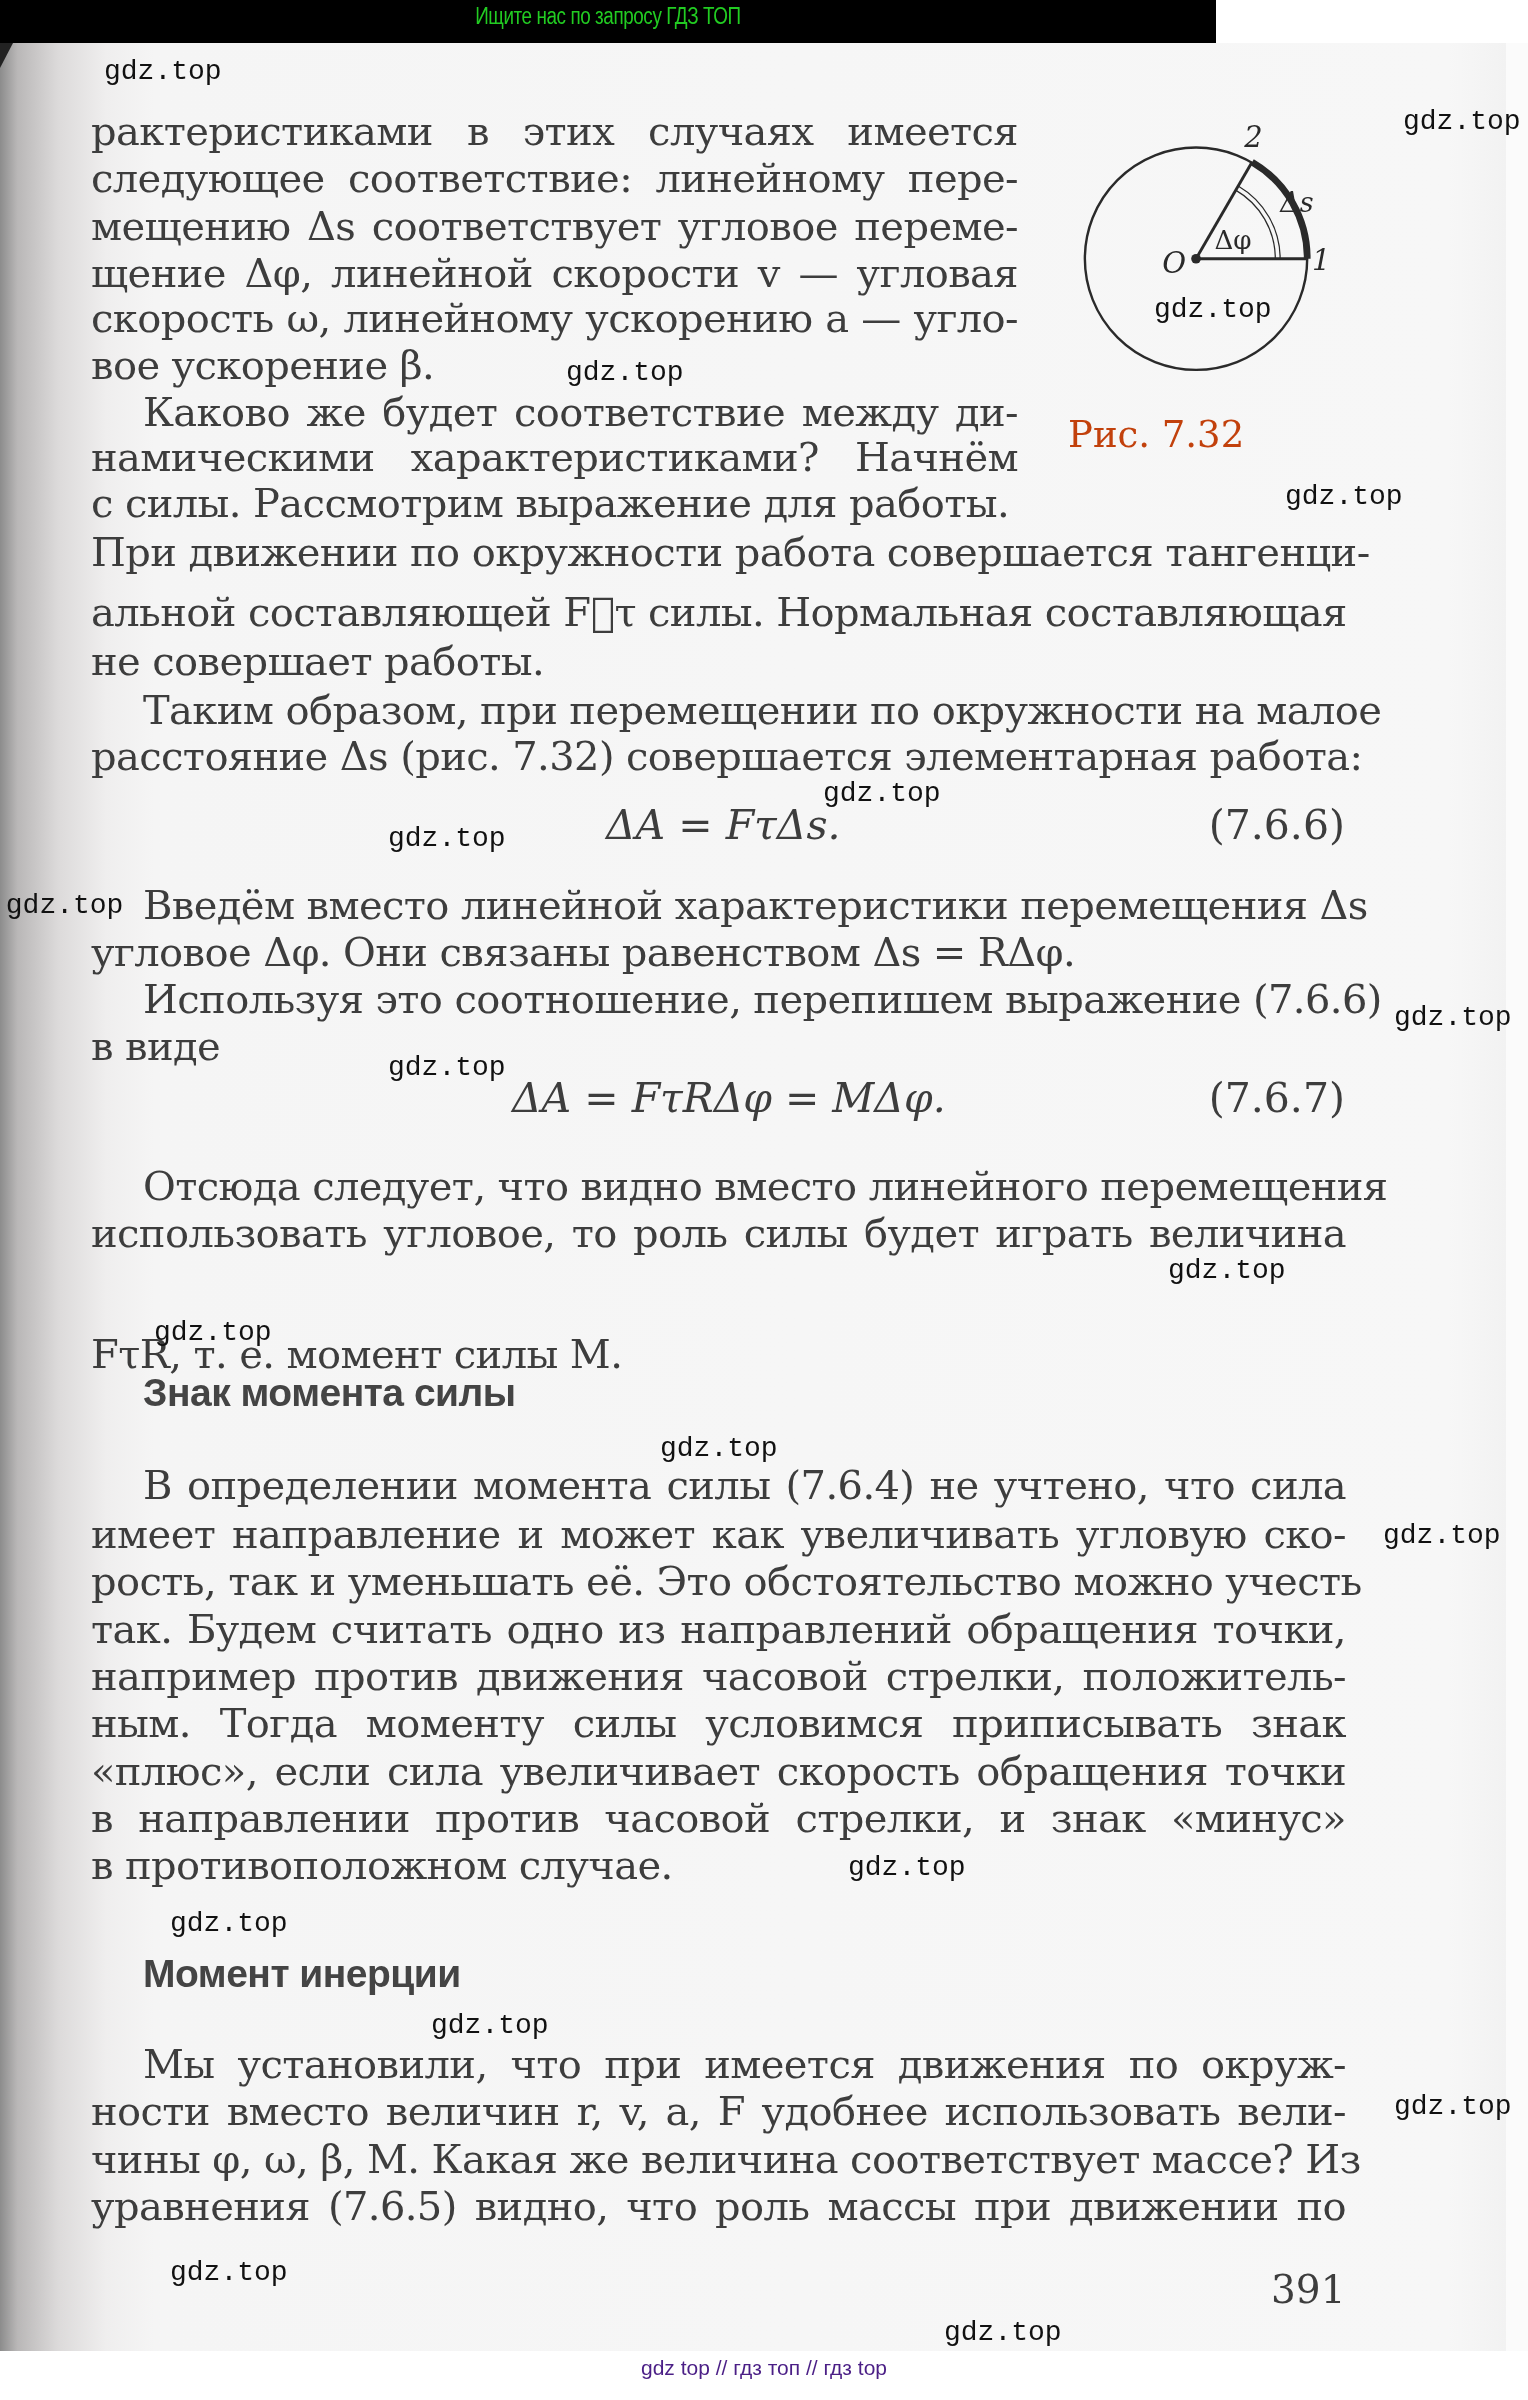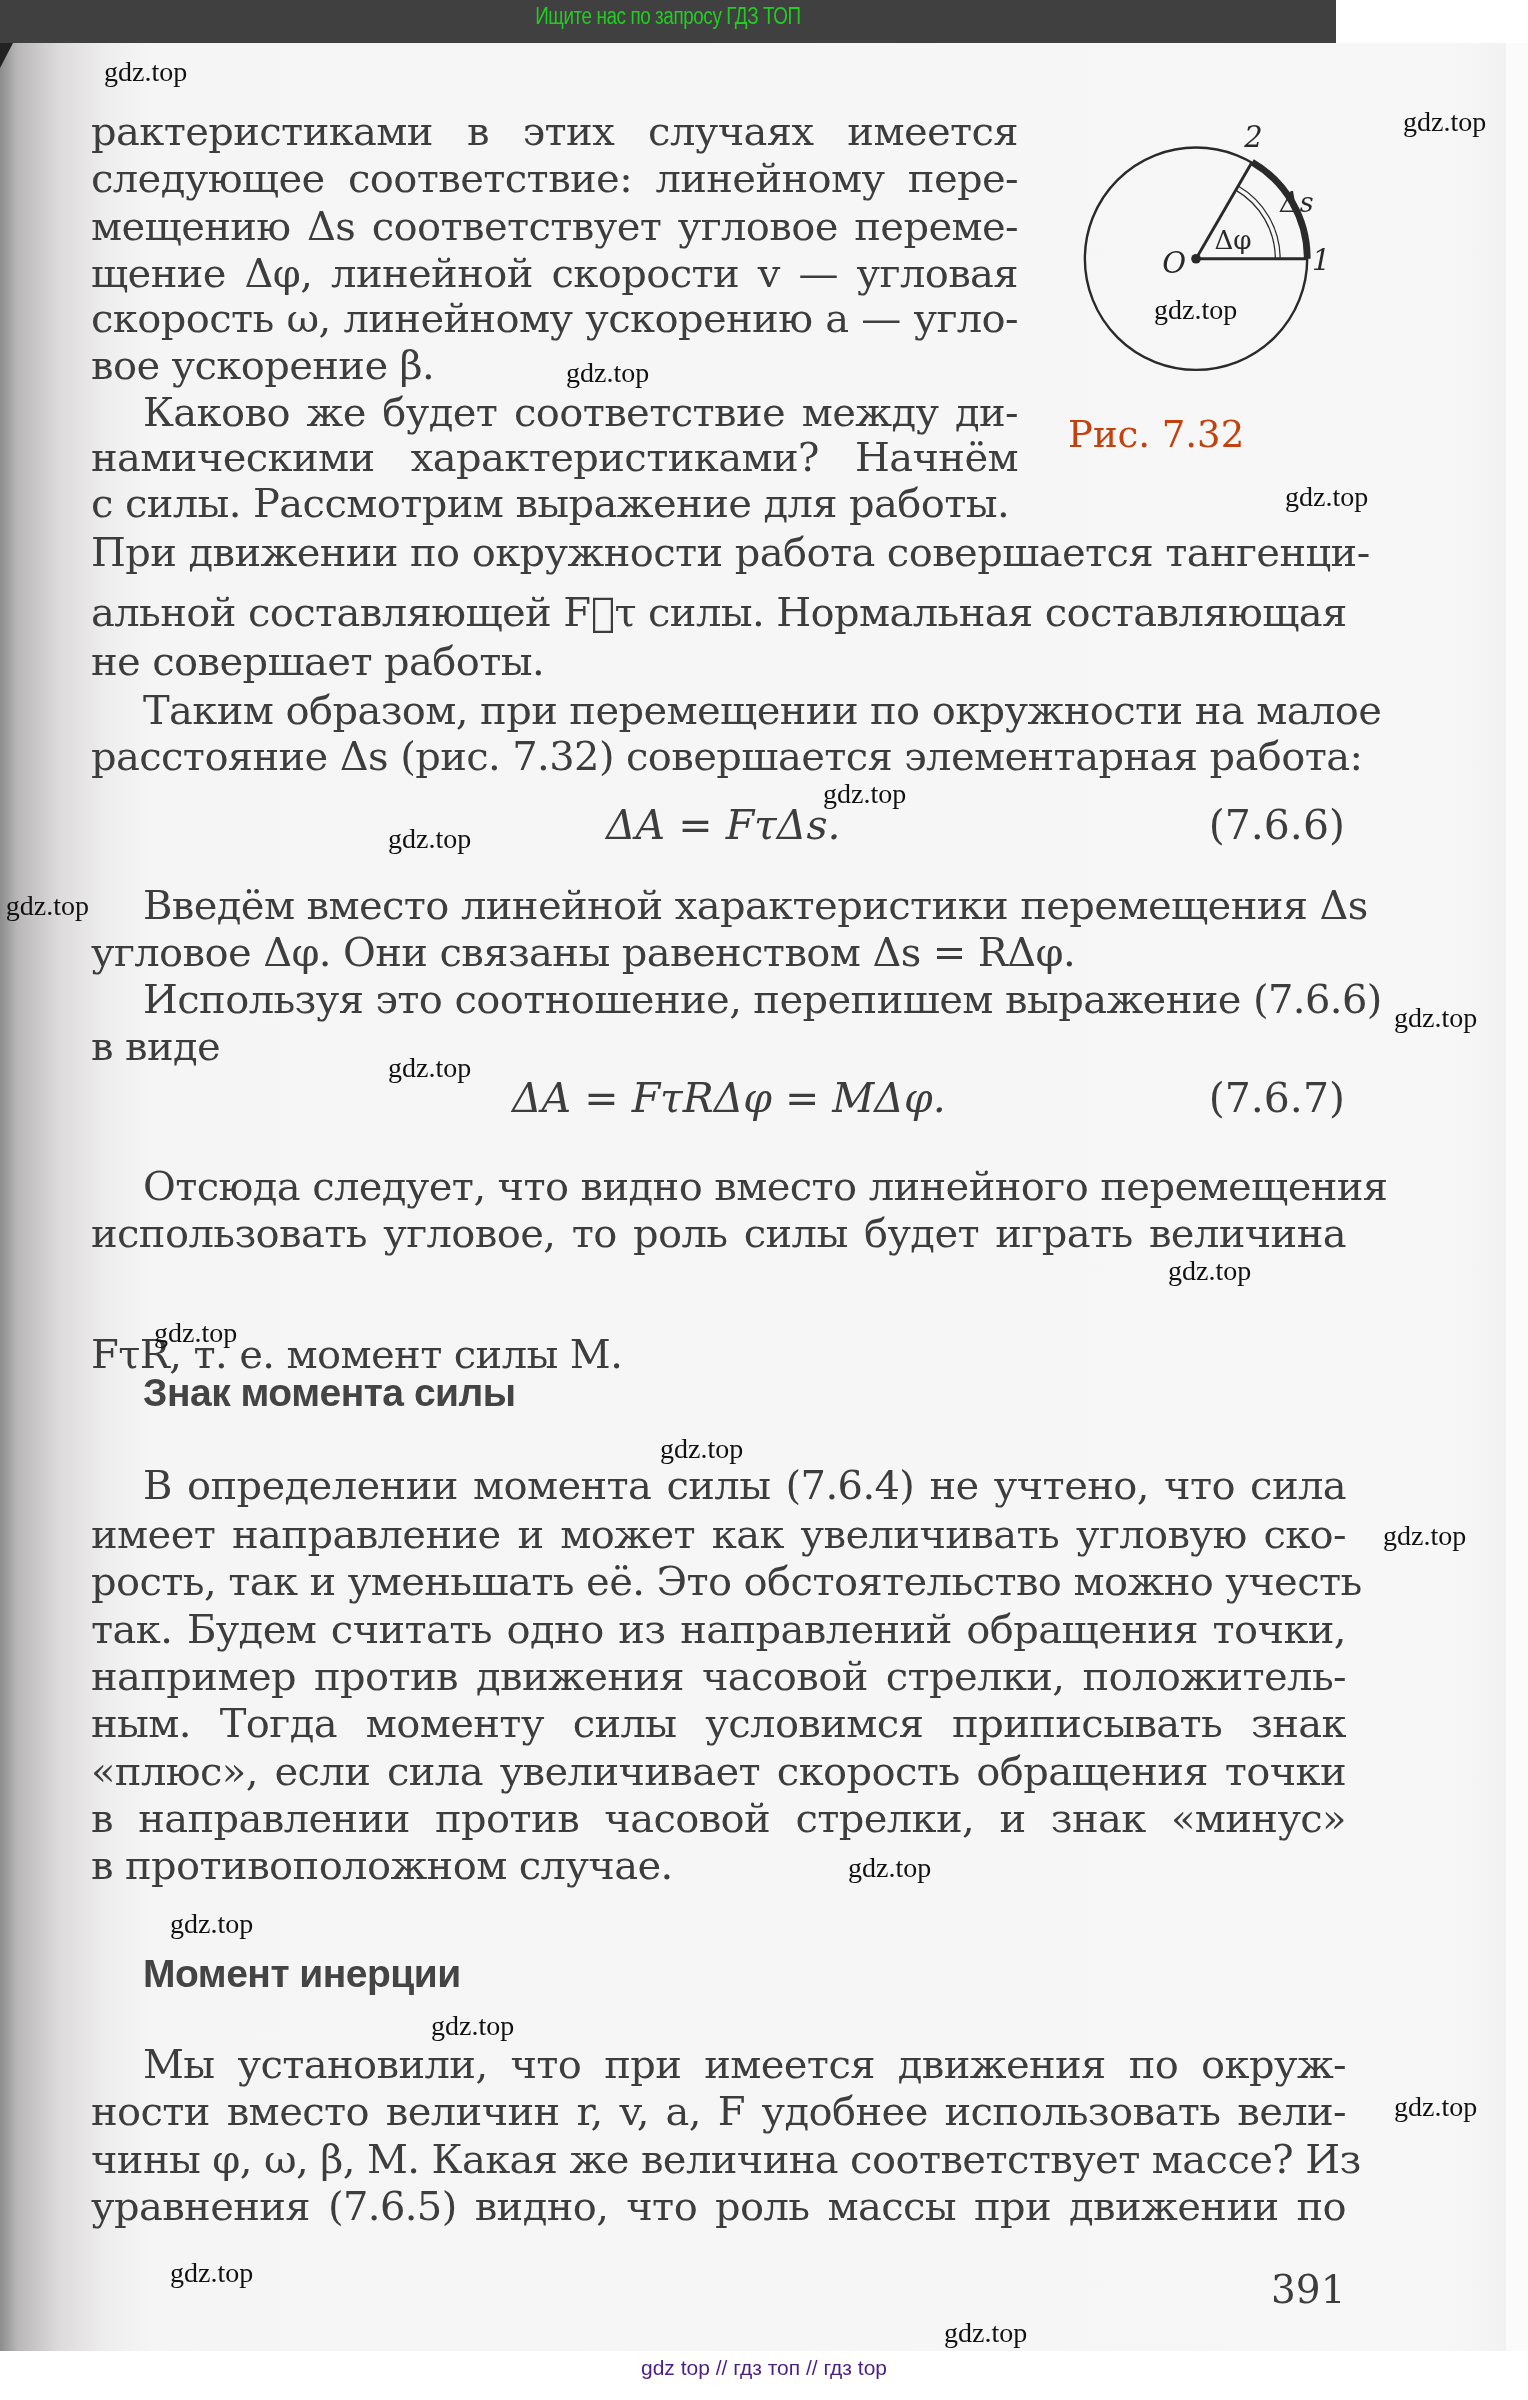--- a/index.html
+++ b/index.html
@@ -1,30 +1,30 @@
 <!DOCTYPE html>
 <html><head>
 <meta charset="utf-8">
 <style>
   html,body{margin:0;padding:0;}
   body{width:1528px;height:2400px;position:relative;background:#ffffff;overflow:hidden;font-family:"DejaVu Serif",serif;}
-  .topbar{position:absolute;left:0;top:0;width:1336px;height:43px;background:#404040;text-align:center;}
+  .topbar{position:absolute;left:0;top:0;width:1216px;height:43px;background:#000000;text-align:center;}
   .topbar span{display:inline-block;margin-top:2.9px;font-family:"Liberation Sans",sans-serif;font-size:23px;color:#22cc22;letter-spacing:-0.5px;transform:scaleX(0.82);}
   .page{position:absolute;left:0;top:43px;width:1506px;height:2308px;
     background:linear-gradient(90deg,#8c8c8c 0px,#b9b7b7 17.4px,#dcdada 58px,#efeeee 106px,#f5f5f5 154px,#f7f7f7 1448px,#f2f2f2 1506px);}
   .page-corner{position:absolute;left:0;top:43px;width:0;height:0;border-top:25px solid #222;border-right:13.5px solid transparent;}
   .rightstrip{position:absolute;left:1506px;top:43px;width:22px;height:2308px;background:#fbfbfb;}
   .line{position:absolute;left:91px;width:1255px;font-size:40px;color:#3d3d3d;white-space:nowrap;line-height:47px;letter-spacing:-0.6px;}
   .just{text-align:justify;text-align-last:justify;}
   .narrow{width:927px;}
   .indent{left:143px;}
   .heading{position:absolute;left:143px;font-family:"Liberation Sans",sans-serif;font-weight:bold;font-size:39px;color:#444;letter-spacing:-0.5px;}
   .eq{position:absolute;font-size:41px;color:#3d3d3d;font-style:italic;white-space:nowrap;}
   .eqnum{position:absolute;right:183px;font-size:41px;color:#3d3d3d;}
-  .wm{position:absolute;font-family:Liberation Serif, serif;font-size:28px;color:#111;}
+  .wm{position:absolute;font-family:Liberation Mono, monospace;font-size:28px;color:#111;}
   .pagenum{position:absolute;left:1271px;top:2267px;font-size:39px;color:#3d3d3d;}
   .footer{position:absolute;left:0;top:2356px;width:1528px;text-align:center;}
   .footer span{font-family:"Liberation Sans",sans-serif;font-size:21px;color:#4b1f86;}
   .fig{position:absolute;left:1052px;top:106px;width:319px;height:290px;}
   .figcap{position:absolute;left:1068px;top:413px;font-size:37px;color:#c2410c;}
 </style>
 </head>
 <body>
 
 <div class="topbar">

